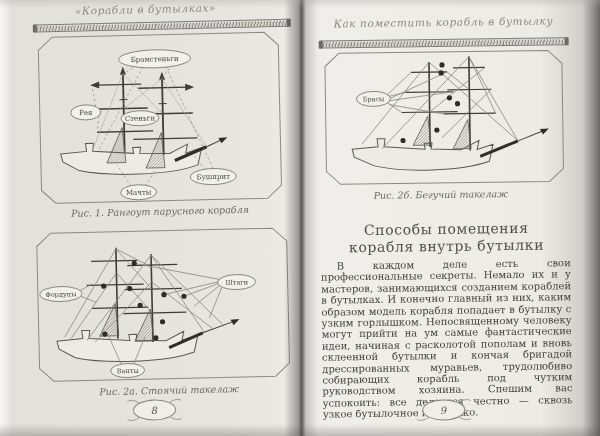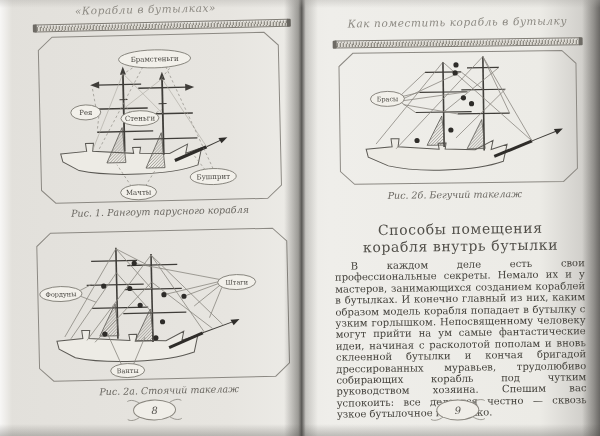--- a/index.html
+++ b/index.html
@@ -3,21 +3,21 @@
 <meta charset="utf-8">
 <style>
   html,body{margin:0;padding:0;background:#9a9894;}
   .spread{
     position:relative; width:600px; height:436px; overflow:hidden;
     background:linear-gradient(90deg,#e2e0db 0%,#e7e5e0 38%,#efeeea 55%,#ecebe6 90%,#c6c4c0 100%);
     font-family:"DejaVu Serif", serif;
   }
   .page{position:absolute;top:0;height:436px;width:298px;}
   .page.left{left:0;}
-  .page.right{left:302px;}
+  .page.right{left:288px;}
   .tilt-left{position:absolute;inset:0;transform:rotate(-1.3deg);transform-origin:150px 210px;}
   .tilt-right{position:absolute;inset:0;transform:rotate(-0.8deg);transform-origin:150px 210px;}
   .running-head{
     position:absolute;text-align:center;font-style:italic;
     font-size:10.5px;color:#8d8a83;letter-spacing:.6px;white-space:nowrap;
   }
   .rope{
     position:absolute;height:6px;border:1px solid #807d76;border-radius:2px;
     background:repeating-linear-gradient(105deg,#8f8c84 0 1px,#dddad3 1px 2px,#c7c4bd 2px 3px);
     box-shadow:inset 0 1px 1px rgba(255,255,255,.55);

